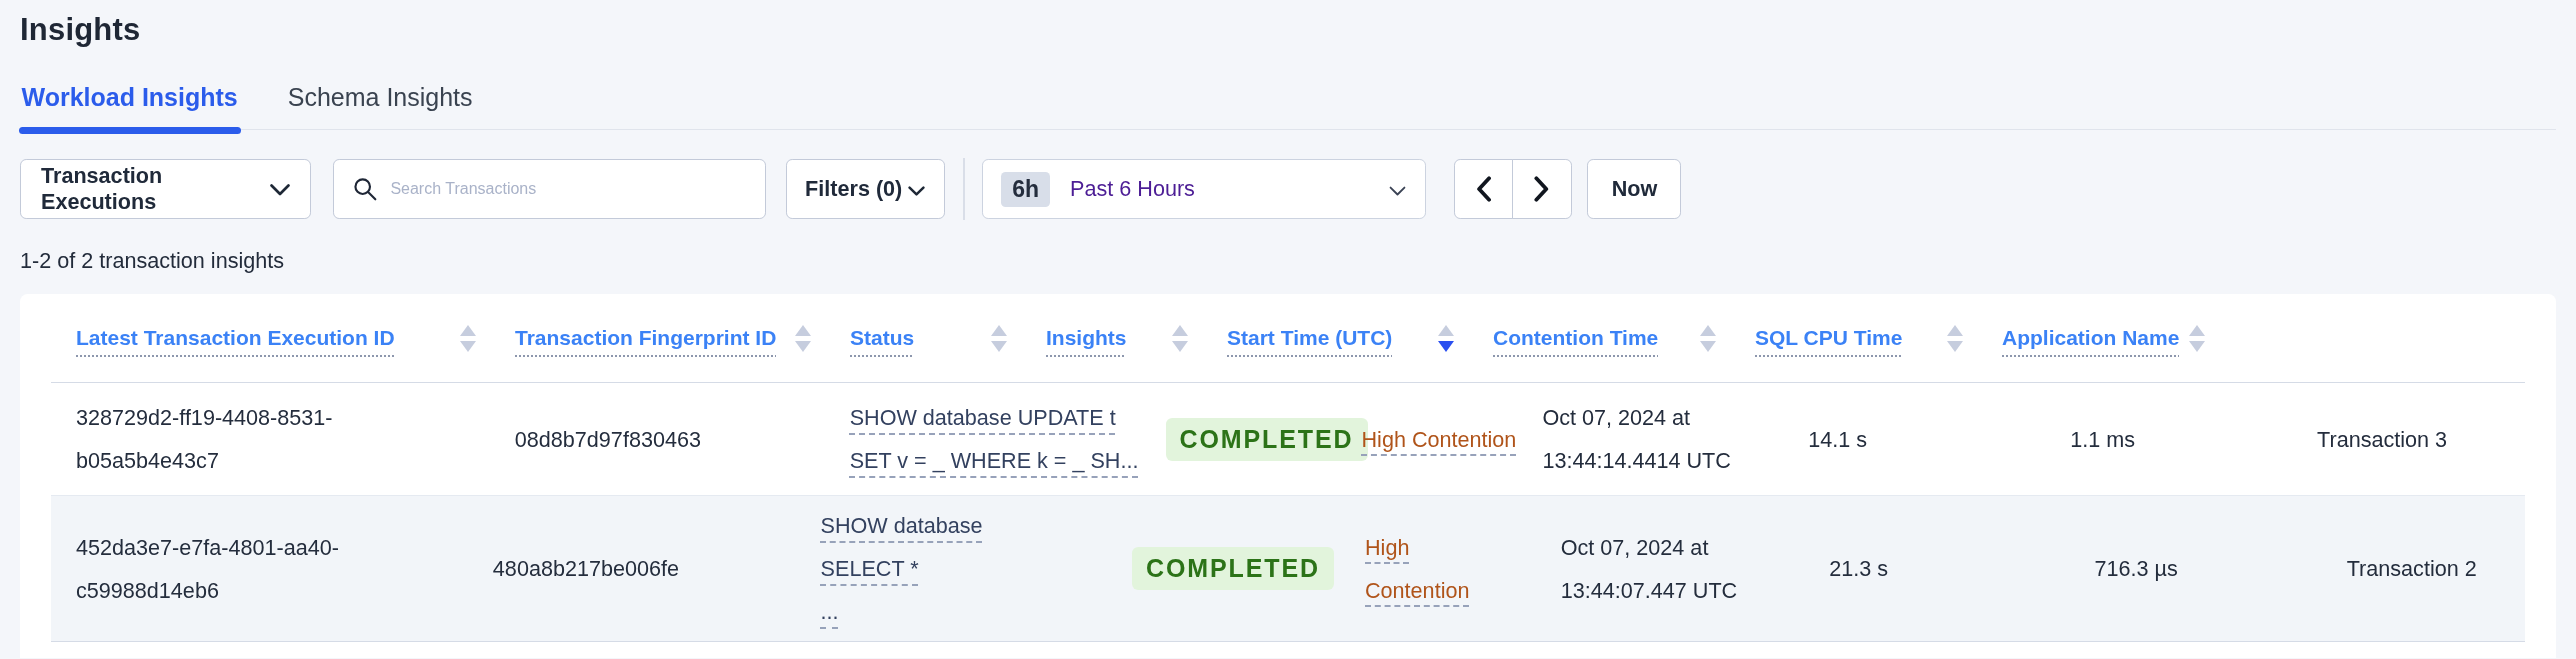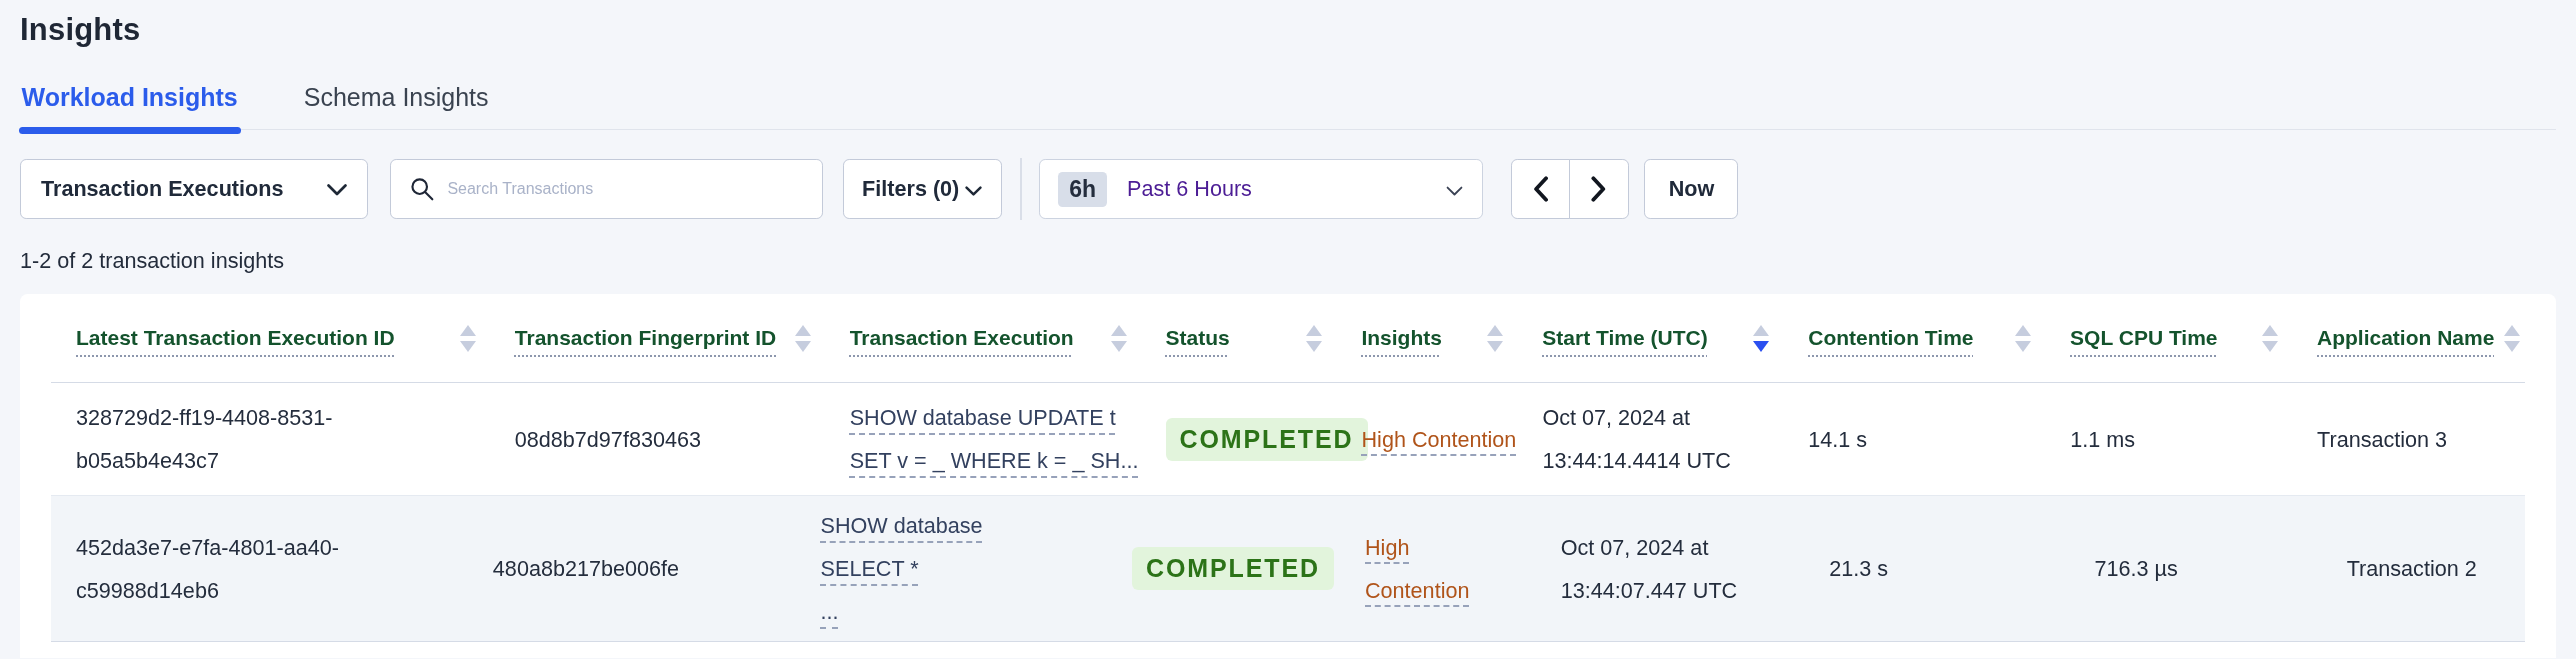--- a/index.html
+++ b/index.html
@@ -3,31 +3,31 @@
 <meta charset="utf-8">
 <style>
   * { margin:0; padding:0; box-sizing:border-box; }
   html,body { width:2576px; height:659px; overflow:hidden;
     background:#f4f6fa; font-family:"Liberation Sans","DejaVu Sans",sans-serif; }
   .page { padding:0 20px; }
 
   
   .page-title { padding-top:12.3px; font-size:31px; font-weight:700; color:#1f2735; letter-spacing:0.2px; }
 
-  .tabs { margin-top:35px; display:flex; gap:63px; border-bottom:1.5px solid #e0e4ec; }
+  .tabs { margin-top:35px; display:flex; gap:47px; border-bottom:1.5px solid #e0e4ec; }
   .tab { font-size:25px; padding:0 1.5px 17px 1.5px; color:#3a4350; font-weight:500; cursor:pointer; position:relative; }
   .tab.active { color:#2b5ceb; font-weight:600; }
   .tab.active::after { content:""; position:absolute; left:-1.5px; right:-1.5px; bottom:-4.6px; height:7px;
     background:#2b5ceb; border-radius:3.9px; }
 
   
   .controls { margin-top:28px; display:flex; align-items:center; }
   .btn { background:#fff; border:1.5px solid #c3cad9; border-radius:6.2px; height:60px;
     display:inline-flex; align-items:center; font-size:21.6px; color:#202a3a; cursor:pointer; }
-  .view-dropdown { width:348px; justify-content:space-between; padding:0 20px; font-weight:600; margin-right:21.6px; }
+  .view-dropdown { width:291px; justify-content:space-between; padding:0 20px; font-weight:600; margin-right:21.6px; }
   .searchbox { width:433px; padding:0 18.5px; margin-right:20px; cursor:text; }
   .searchbox svg { flex:0 0 auto; margin-right:12.3px; }
   .searchbox input { border:none; outline:none; background:transparent; flex:1; min-width:0;
     font-family:inherit; font-size:16px; color:#222b3a; }
   .searchbox input::placeholder { color:#a9b2c8; }
   .filters-btn { width:159px; padding:0 18.5px; font-weight:600; justify-content:space-between; margin-right:18.5px; }
   .v-divider { width:1.5px; height:62px; background:#d9dee8; margin-right:17px; }
   .timepicker { width:444px; padding:0 18.5px; margin-right:28px; border-color:#ccd3e0; }
   .time-chip { width:49px; height:35px; background:#d8dee9; border-radius:4.6px; font-size:23px; font-weight:700;
     color:#242d3d; display:flex; align-items:center; justify-content:center; margin-right:20px; }
@@ -43,21 +43,21 @@
   
   .card { margin-top:20px; background:#fff; border-radius:7.7px 7.7px 0 0; padding:0 31px; height:364px; }
   .thead { display:flex; align-items:center; height:89px; border-bottom:1.5px solid #d5dbe6; }
   .tr { display:flex; align-items:center; }
   .tr.row-1 { height:113px; border-bottom:1.5px solid #e5eaf1; }
   .tr.row-2 { height:146px; border-bottom:1.5px solid #d5dbe6; background:#f2f5f9;gap:37px; }
   .th, .td { padding-left:25px; height:100%; display:flex; align-items:center; }
   .th { justify-content:space-between; padding-right:14px; }
   .c1{width:439px;} .c2{width:335px;} .c3{width:316px;} .c4{width:196px;} .c5{width:181px;}
   .c6{width:266px;align-items:center;} .c7{width:262px;} .c8{width:247px;} .c9{width:233px;}
-  .th-label { font-size:21px; font-weight:600; color:#14532d; white-space:nowrap;
+  .th-label { font-size:21px; font-weight:600; color:#3b82f6; white-space:nowrap;
     text-decoration:underline dotted; text-decoration-color:#8d97ad; text-decoration-thickness:2.3px; text-underline-offset:10px; }
   .sort { display:flex; flex-direction:column; gap:4.6px; flex:0 0 auto; margin-left:9.2px; }
   .caret-up { width:0; height:0; border-left:8.5px solid transparent; border-right:8.5px solid transparent;
     border-bottom:11.6px solid #c6cdde; }
   .caret-down { width:0; height:0; border-left:8.5px solid transparent; border-right:8.5px solid transparent;
     border-top:11.6px solid #c6cdde; }
   .sorted-desc .caret-down { border-top-color:#2b50f0; }
   .td { font-size:21.6px; color:#242d3d; line-height:43px; }
   .id-text { max-width:331px; word-wrap:break-word; }
   .sql-link, .insight-link { text-decoration:underline dashed; text-decoration-color:#97a2ba;
@@ -151,27 +151,20 @@
             <span class="caret-down"></span>
           </span>
       </div>
       <div class="th c2">
         <span class="th-label">Transaction Fingerprint ID</span>
         <span class="sort">
             <span class="caret-up"></span>
             <span class="caret-down"></span>
           </span>
       </div>
-      <div class="th c3">
-        <span class="th-label">Transaction Execution</span>
-        <span class="sort">
-            <span class="caret-up"></span>
-            <span class="caret-down"></span>
-          </span>
-      </div>
       <div class="th c4">
         <span class="th-label">Status</span>
         <span class="sort">
             <span class="caret-up"></span>
             <span class="caret-down"></span>
           </span>
       </div>
       <div class="th c5">
         <span class="th-label">Insights</span>
         <span class="sort">

